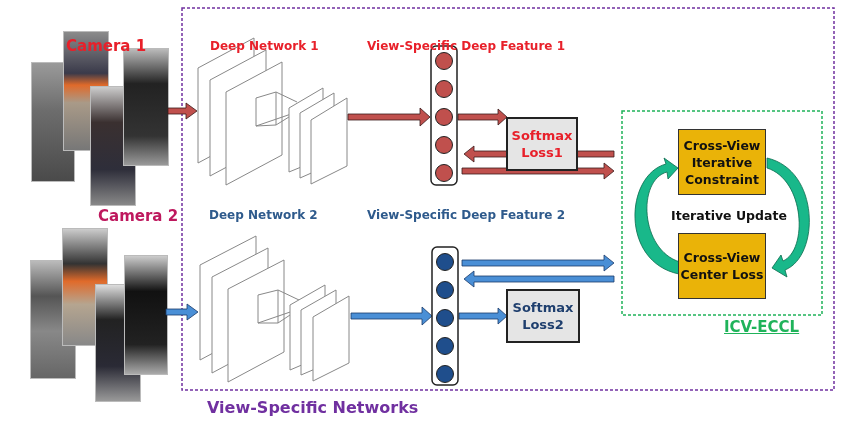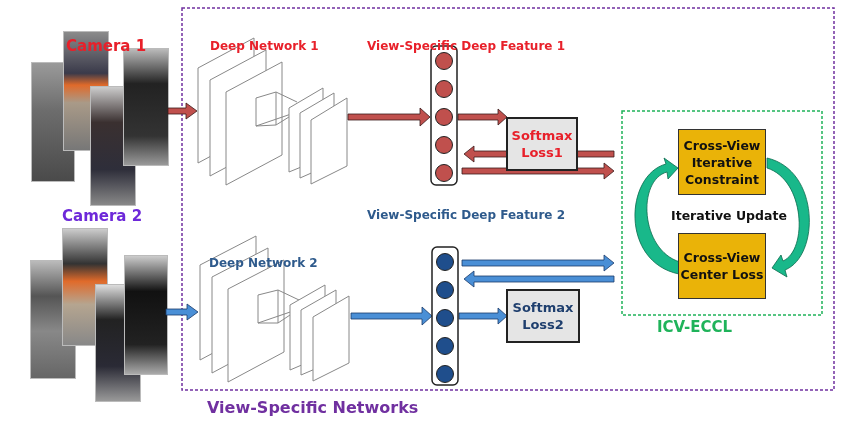--- a/index.html
+++ b/index.html
@@ -1,19 +1,19 @@
 <!DOCTYPE html>
 <html><head>
 <meta charset="utf-8">
 <style>
   html,body{margin:0;padding:0;background:#fff;}
   body{width:867px;height:423px;position:relative;overflow:hidden;font-family:"DejaVu Sans","Liberation Sans",sans-serif;}
   .lbl{position:absolute;font-weight:bold;white-space:nowrap;}
   .red{color:#e8202a;margin-top:26px;}
-  .navy{color:#6d28d9;}
+  .navy{color:#be185d;margin-left:36px;}
   .blue2{color:#2e5a8c;}
   .purple{color:#7030a0;text-align:center;}
   .green{color:#1fb35a;}
   svg{position:absolute;left:0;top:0;}
   .photo{position:absolute;border:1px solid #bbb;}
   .box{position:absolute;border:2px solid #222;background:#e5e5e5;display:flex;flex-direction:column;align-items:center;justify-content:center;font-weight:bold;font-size:13px;line-height:17px;text-align:center;}
   .obox{position:absolute;border:1.5px solid #333;background:#eab308;display:flex;flex-direction:column;align-items:center;justify-content:center;font-weight:bold;font-size:12.5px;line-height:17px;text-align:center;color:#111;}
 </style>
 </head>
 <body>
@@ -106,21 +106,21 @@
   <g fill="#19b88a" stroke="#0b6b4e" stroke-width="0.8">
     <path d="M679,274 C620,262 625,175 666,164 L664,158 L678,168 L668,179 L667,172 C637,180 640,250 680,262 Z"></path>
     <path d="M767,158 C820,170 820,256 785,270 L787,277 L772,268 L781,255 L783,261 C808,250 805,180 767,168 Z"></path>
   </g>
 </svg>
 
 <div class="lbl red" style="left:66px;top:11px;font-size:15px;">Camera 1</div>
 <div class="lbl navy" style="left:62px;top:207px;font-size:15px;">Camera 2</div>
 
 <div class="lbl red" style="left:210px;top:13px;font-size:12px;">Deep Network 1</div>
-<div class="lbl blue2" style="left:209px;top:208px;font-size:12px;margin-top:48px;">Deep Network 2</div>
+<div class="lbl blue2" style="left:209px;top:208px;font-size:12px;">Deep Network 2</div>
 
 <div class="lbl red" style="left:367px;top:13px;font-size:12px;">View-Specific Deep Feature 1</div>
 <div class="lbl blue2" style="left:367px;top:208px;font-size:12px;">View-Specific Deep Feature 2</div>
 
 <div class="box red" style="left:506px;top:91px;width:68px;height:50px;">
   <span>Softmax</span>
   <span>Loss1</span>
 </div>
 <div class="box" style="left:506px;top:289px;width:70px;height:50px;color:#1f3f6e;">
   <span>Softmax</span>
@@ -130,15 +130,15 @@
 <div class="obox" style="left:678px;top:129px;width:86px;height:64px;">
   <span>Cross-View</span>
   <span>Iterative</span>
   <span>Constraint</span>
 </div>
 <div class="lbl" style="left:671px;top:208px;font-size:12.5px;color:#111;">Iterative Update</div>
 <div class="obox" style="left:678px;top:233px;width:86px;height:64px;">
   <span>Cross-View</span>
   <span>Center Loss</span>
 </div>
-<div class="lbl green" style="left:657px;top:318px;font-size:15px;">ICV-ECCL</div>
+<div class="lbl green" style="left:724px;top:318px;font-size:15px;text-decoration:underline;">ICV-ECCL</div>
 
 <div class="lbl purple" style="left:207px;top:398px;font-size:16px;">View-Specific Networks</div>
 
 </body></html>

